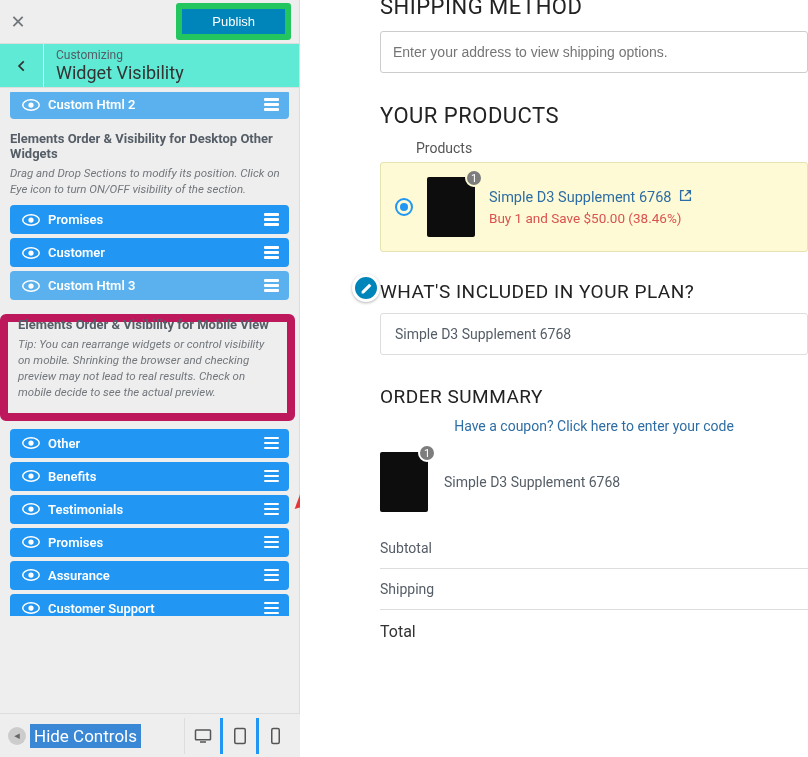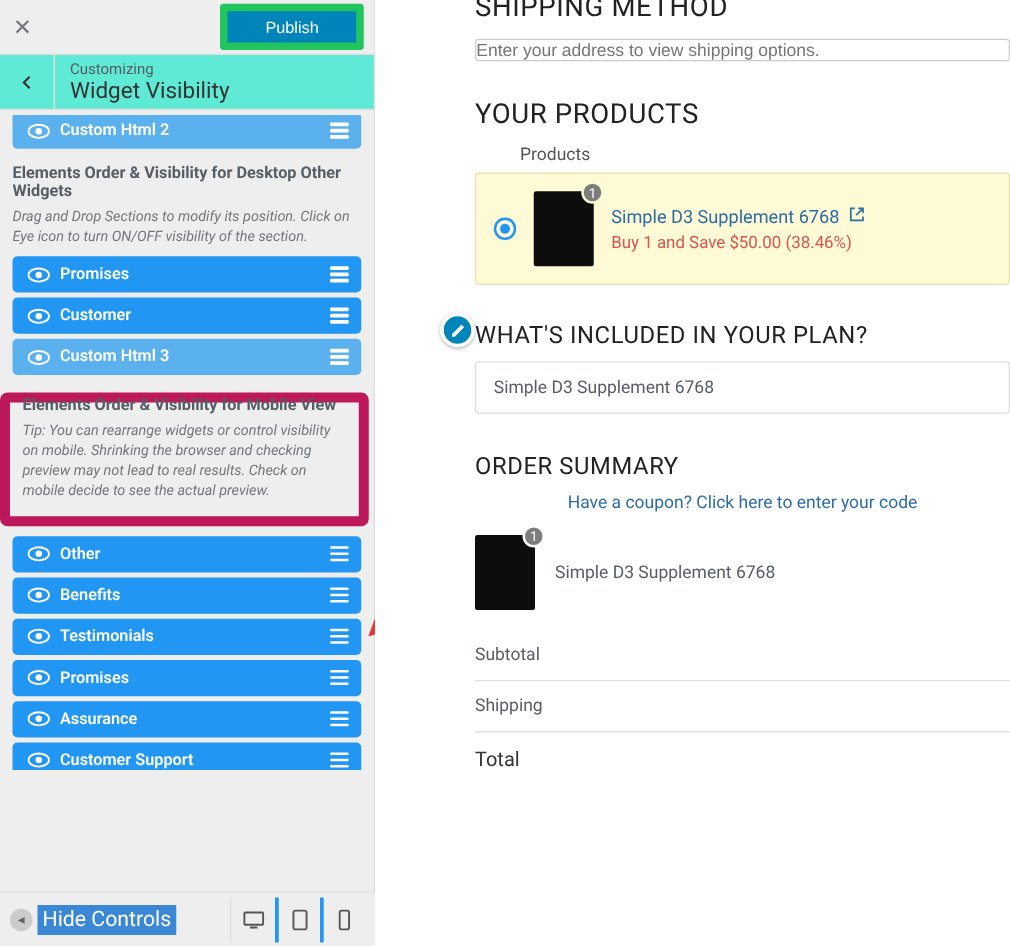--- a/index.html
+++ b/index.html
@@ -26,21 +26,21 @@
 .footer { position: absolute; bottom: 0; left: 0; width: 300px; height: 44px; background: #eee; border-top: 1px solid #ddd; display: flex; align-items: center; padding: 0 8px; }
 .collapse-circle { width: 18px; height: 18px; border-radius: 50%; background: #ccc; display: flex; align-items: center; justify-content: center; color: #666; font-size: 11px; margin-right: 4px; }
 .hide-link { background: #3a87d6; color: #fff; padding: 2px 4px; font-size: 17px; }
 .device-icons { margin-left: auto; display: flex; gap: 0; }
 .device { width: 36px; height: 36px; display: flex; align-items: center; justify-content: center; color: #666; border-left: 1px solid #ddd; }
 .device.vbar { border-left: 3px solid #2196f3; }
 .preview { position: absolute; left: 300px; top: 0; width: 508px; height: 653px; overflow: hidden; padding: 0 0 0 80px; background: #fff; }
 .preview::-webkit-scrollbar { width: 16px; }
 .h1 { font-size: 22px; color: #222; font-weight: 400; letter-spacing: 0.5px; margin: 0 0 12px 0; text-transform: uppercase; }
 .h2 { font-size: 19px; color: #222; font-weight: 400; letter-spacing: 0.5px; margin: 0 0 10px 0; text-transform: uppercase; }
-.shipping-input { width: 100%; border: 1px solid #ccc; border-radius: 3px; font-size: 14px; color: #888; }
+.shipping-input { width: 100%; border: 1px solid #ccc; border-radius: 3px; padding: 12px; font-size: 14px; color: #888; }
 .plabel { color: #555; font-size: 14px; margin-left: 36px; margin-bottom: 6px; }
 .product-card { background: #fdfad5; border: 1px solid #e5e3b0; border-radius: 3px; padding: 14px; display: flex; align-items: center; gap: 14px; }
 .radio-o { width: 18px; height: 18px; border-radius: 50%; border: 2px solid #2196f3; display: flex; align-items: center; justify-content: center; }
 .radio-o::after { content: ''; width: 8px; height: 8px; border-radius: 50%; background: #2196f3; }
 .prod-img-wrap { position: relative; }
 .prod-img { width: 48px; height: 60px; background: #0d0d0d; border-radius: 2px; display: flex; align-items: center; justify-content: center; color: #fff; font-size: 7px; text-align: center; }
 .badge { position: absolute; top: -8px; right: -8px; background: #7d7d7d; color: #fff; border-radius: 50%; width: 18px; height: 18px; font-size: 11px; display: flex; align-items: center; justify-content: center; border: 2px solid #fdfad5; }
 .prod-name { color: #2e6da4; font-size: 14.5px; }
 .prod-deal { color: #d9534f; font-size: 13.5px; margin-top: 4px; }
 .ext-icon { color: #2e6da4; margin-left: 4px; }

